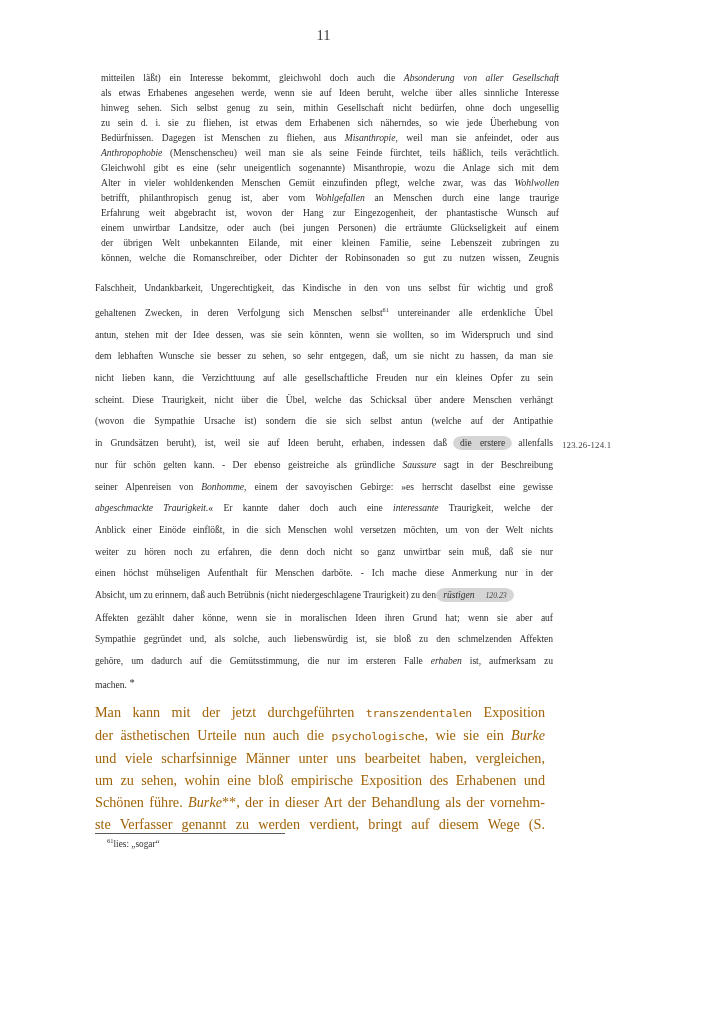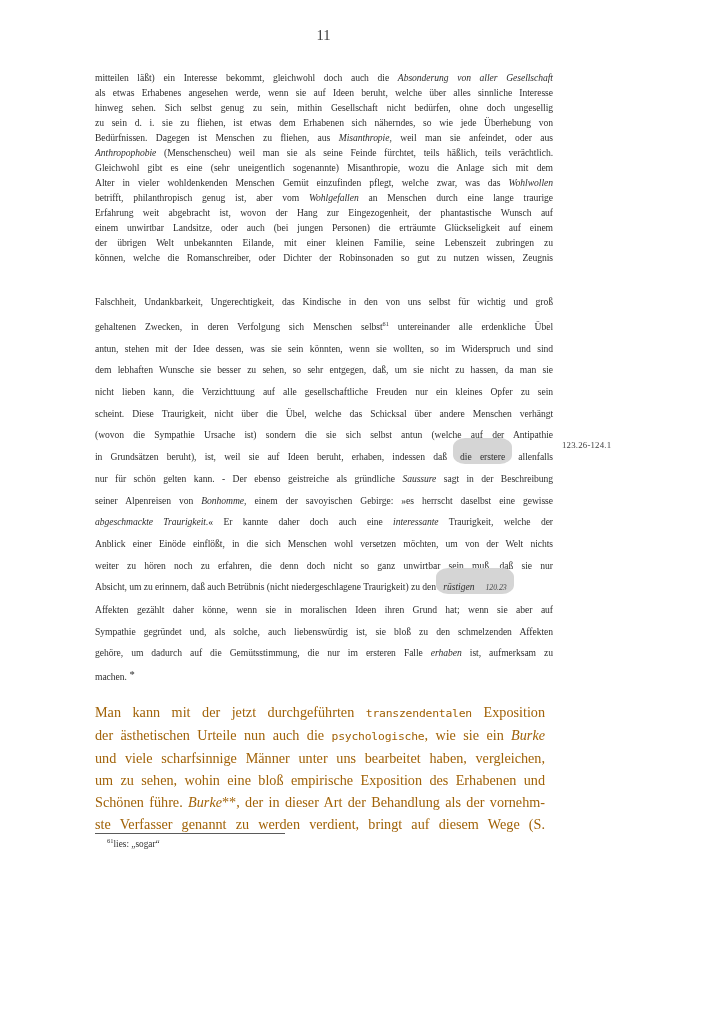--- a/index.html
+++ b/index.html
@@ -5,34 +5,34 @@
   html,body{margin:0;padding:0;}
   body{
     width:724px;height:1024px;background:#ffffff;position:relative;
     font-family:"Liberation Serif", serif;color:#2f2f2f;overflow:hidden;
   }
   .page-number{
     position:absolute;top:27px;left:95px;width:457px;text-align:center;
     font-size:14.5px;color:#3a3a3a;
   }
   .para{position:absolute;left:95px;width:458px;}
-  #p1{top:70px;font-size:9.6px;line-height:15px;letter-spacing:-0.05px;}
-  #p2{top:291px;font-size:9.6px;line-height:21.7px;letter-spacing:-0.05px;}
+  #p1{top:70px;font-size:9.6px;line-height:15px;letter-spacing:-0.05px;margin-left:6px;}
+  #p2{top:277px;font-size:9.6px;line-height:21.7px;letter-spacing:-0.05px;}
   #p3{top:702px;font-size:14.2px;line-height:21.9px;width:450px;color:#a16207;}
   .ln{
     text-align:justify;text-align-last:justify;-moz-text-align-last:justify;
   }
   .ln.nj{text-align:left;text-align-last:left;-moz-text-align-last:left;}
   .it{font-style:italic;}
   .tt{font-family:"DejaVu Sans Mono", monospace;font-size:0.8em;letter-spacing:-0.2px;}
   .sup{vertical-align:super;font-size:0.65em;letter-spacing:0;}
   .star{font-size:1.1em;vertical-align:2px;}
   .pill{
     background:var(--hl,#d5d5d5);
-    padding:13px 7px 2px 7px;margin:16px -2px;
+    padding:1px 7px 2px 7px;margin:16px -2px;
     border-radius:12px / 9px;
   }
   .ref{font-style:italic;font-size:0.82em;color:#4a4a4a;padding-left:11px;text-align:right;}
   .margin-note{
     position:absolute;left:562px;top:440px;font-size:8.8px;color:#3d3d3d;
     letter-spacing:0.2px;white-space:nowrap;
   }
   .footnote-rule{
     position:absolute;left:95px;top:833px;width:190px;height:1px;
     background:#5a5a5a;
@@ -69,20 +69,21 @@
     <div class="ln"><span class="">dem lebhaften Wunsche sie besser zu sehen, so sehr entgegen, daß, um sie nicht zu hassen, da man sie</span></div>
     <div class="ln"><span class="">nicht lieben kann, die Verzichttuung auf alle gesellschaftliche Freuden nur ein kleines Opfer zu sein</span></div>
     <div class="ln"><span class="">scheint. Diese Traurigkeit, nicht über die Übel, welche das Schicksal über andere Menschen verhängt</span></div>
     <div class="ln"><span class="">(wovon die Sympathie Ursache ist) sondern die sie sich selbst antun (welche auf der Antipathie</span></div>
     <div class="ln"><span class="">in Grundsätzen beruht), ist, weil sie auf Ideen beruht, erhaben, indessen daß </span><span class="pill"><span class="">die erstere</span></span><span class=""> allenfalls</span></div>
     <div class="ln"><span class="">nur für schön gelten kann. - Der ebenso geistreiche als gründliche </span><span class="it">Saussure</span><span class=""> sagt in der Beschreibung</span></div>
     <div class="ln"><span class="">seiner Alpenreisen von </span><span class="it">Bonhomme</span><span class="">, einem der savoyischen Gebirge: »es herrscht daselbst eine gewisse</span></div>
     <div class="ln"><span class="it">abgeschmackte Traurigkeit.</span><span class="">« Er kannte daher doch auch eine </span><span class="it">interessante</span><span class=""> Traurigkeit, welche der</span></div>
     <div class="ln"><span class="">Anblick einer Einöde einflößt, in die sich Menschen wohl versetzen möchten, um von der Welt nichts</span></div>
     <div class="ln"><span class="">weiter zu hören noch zu erfahren, die denn doch nicht so ganz unwirtbar sein muß, daß sie nur</span></div>
+    <div class="ln"><span class="">einen höchst mühseligen Aufenthalt für Menschen darböte. - Ich mache diese Anmerkung nur in der</span></div>
     <div class="ln nj"><span class="">Absicht, um zu erinnern, daß auch Betrübnis (nicht niedergeschlagene Traurigkeit) zu den </span><span class="pill"><span class="it">rüstigen</span><span class="ref">120.23</span></span></div>
     <div class="ln"><span class="">Affekten gezählt daher könne, wenn sie in moralischen Ideen ihren Grund hat; wenn sie aber auf</span></div>
     <div class="ln"><span class="">Sympathie gegründet und, als solche, auch liebenswürdig ist, sie bloß zu den schmelzenden Affekten</span></div>
     <div class="ln"><span class="">gehöre, um dadurch auf die Gemütsstimmung, die nur im ersteren Falle </span><span class="it">erhaben</span><span class=""> ist, aufmerksam zu</span></div>
     <div class="ln nj"><span class="">machen.</span><span class="star"> *</span></div>
   </div>
 <div class="para" id="p3">
     <div class="ln"><span class="">Man kann mit der jetzt durchgeführten </span><span class="tt">transzendentalen</span><span class=""> Exposition</span></div>
     <div class="ln"><span class="">der ästhetischen Urteile nun auch die </span><span class="tt">psychologische</span><span class="">, wie sie ein </span><span class="it">Burke</span></div>
     <div class="ln"><span class="">und viele scharfsinnige Männer unter uns bearbeitet haben, vergleichen,</span></div>

